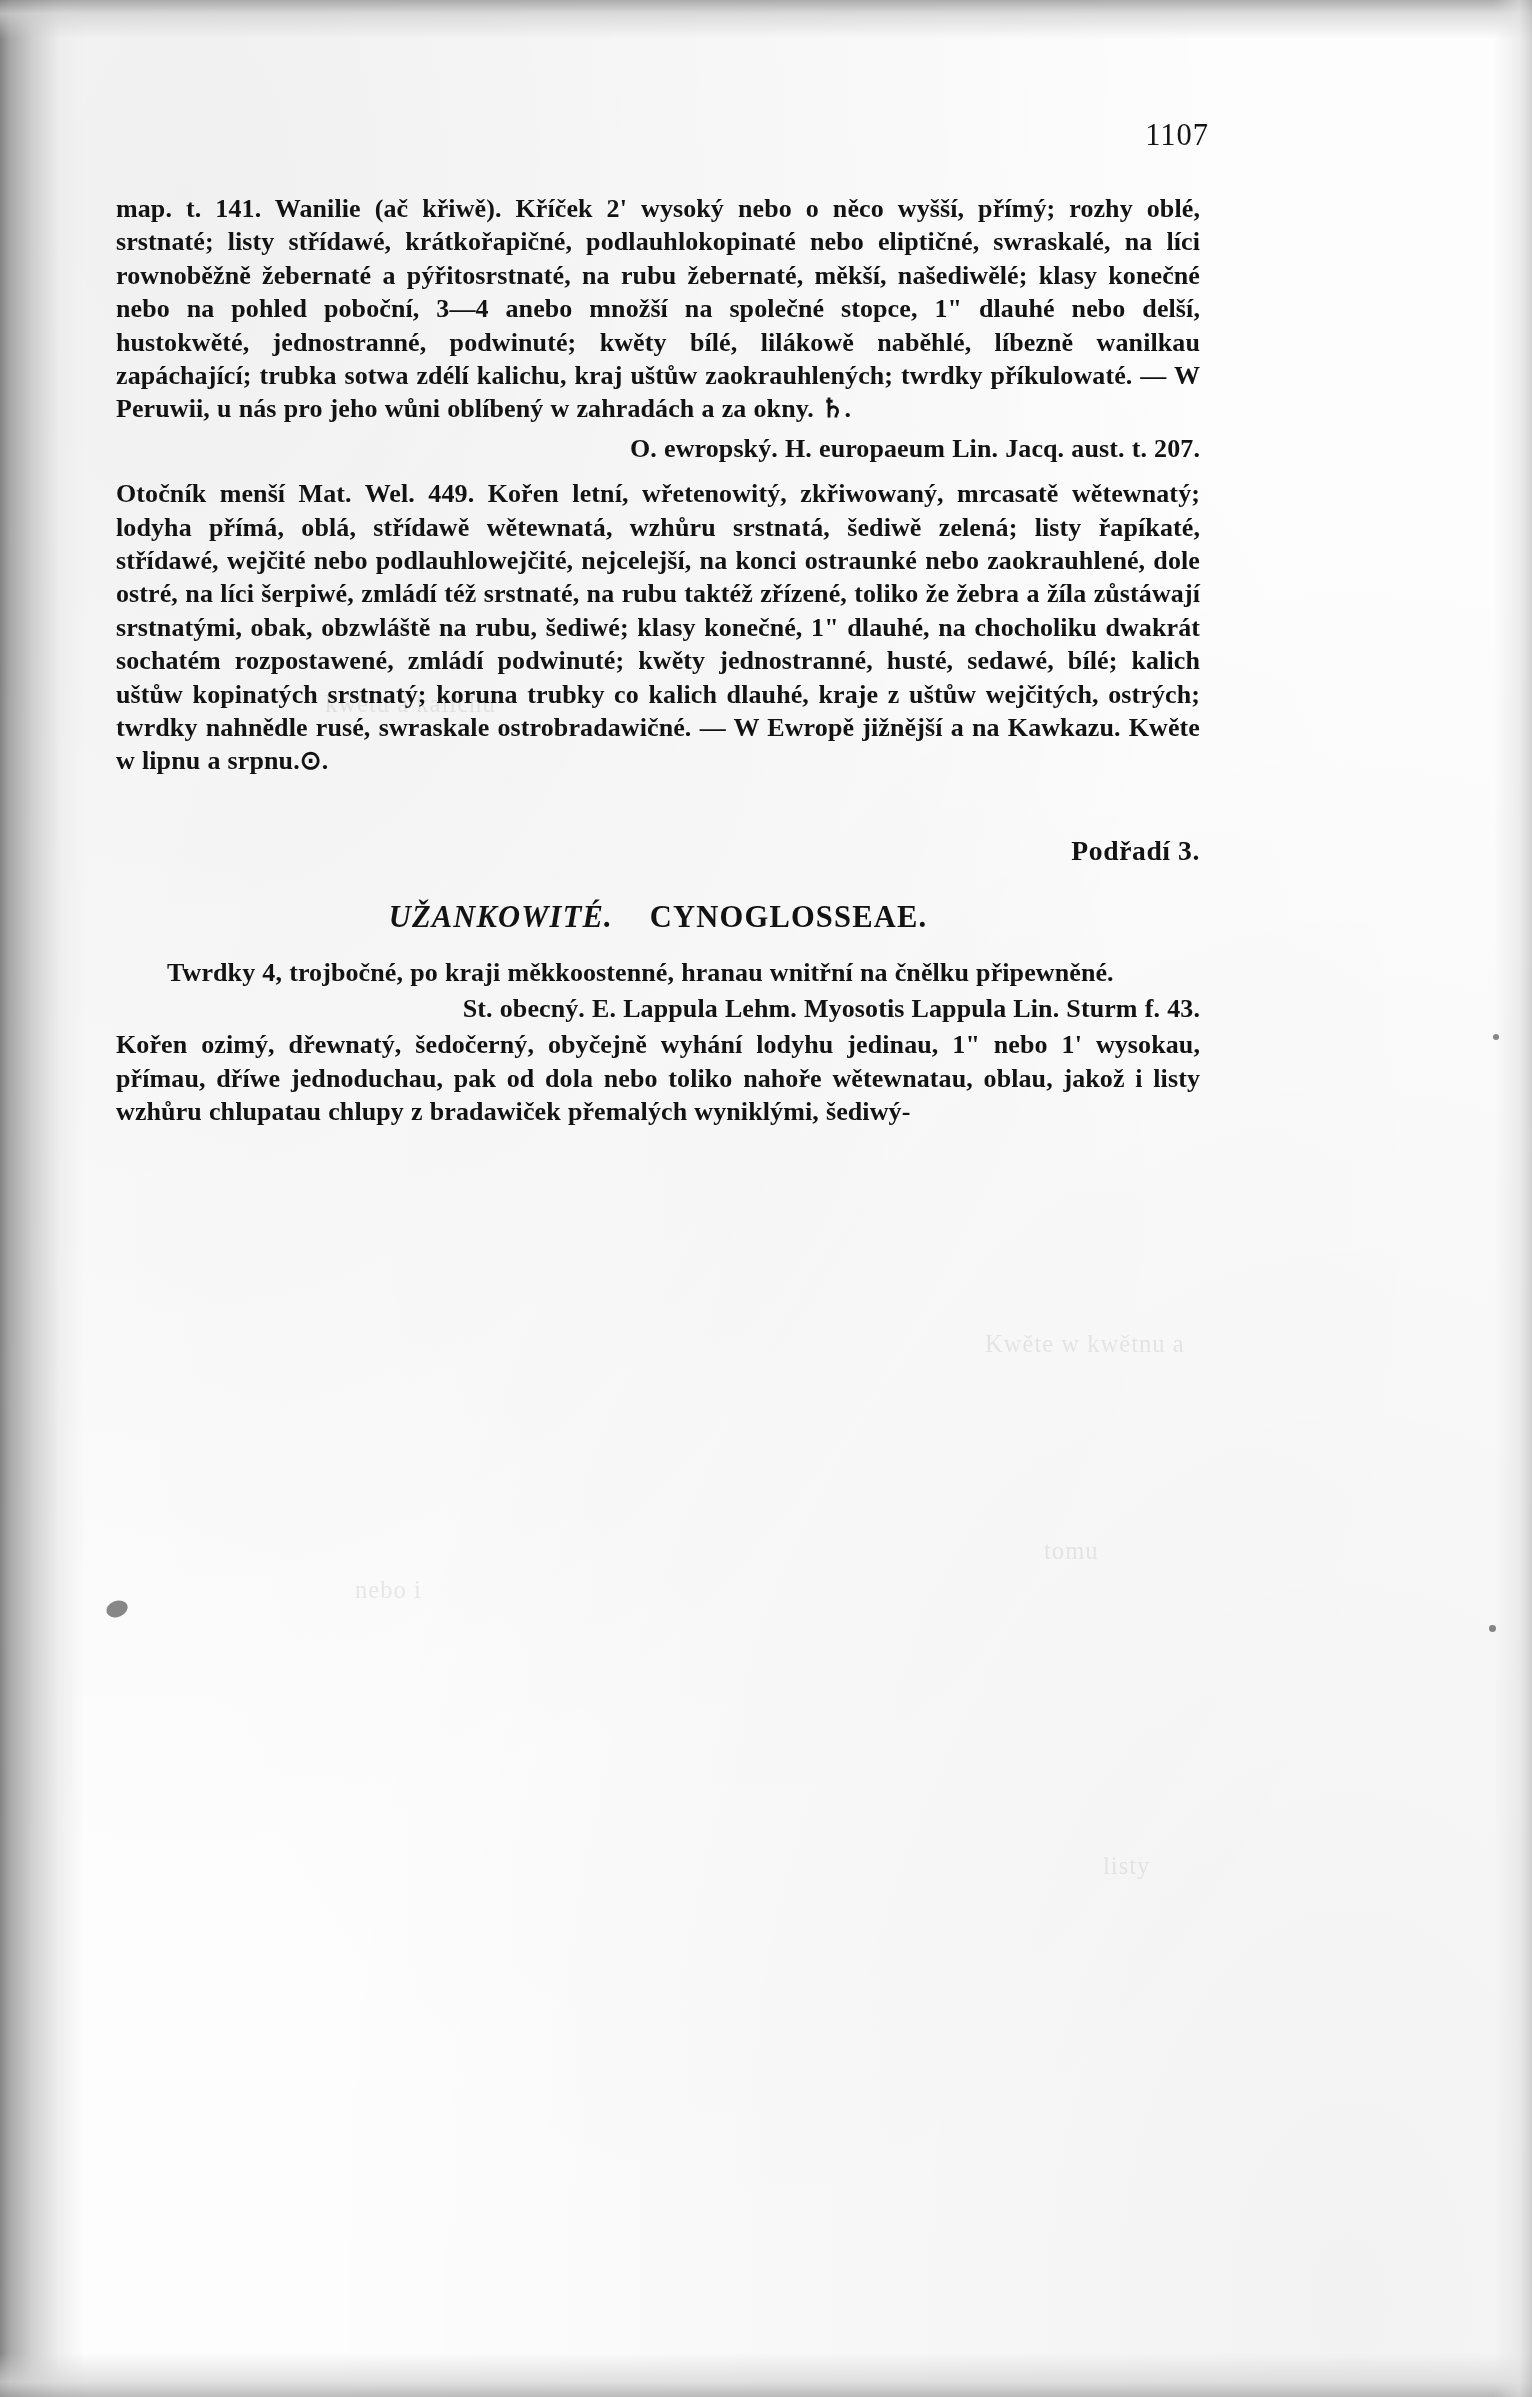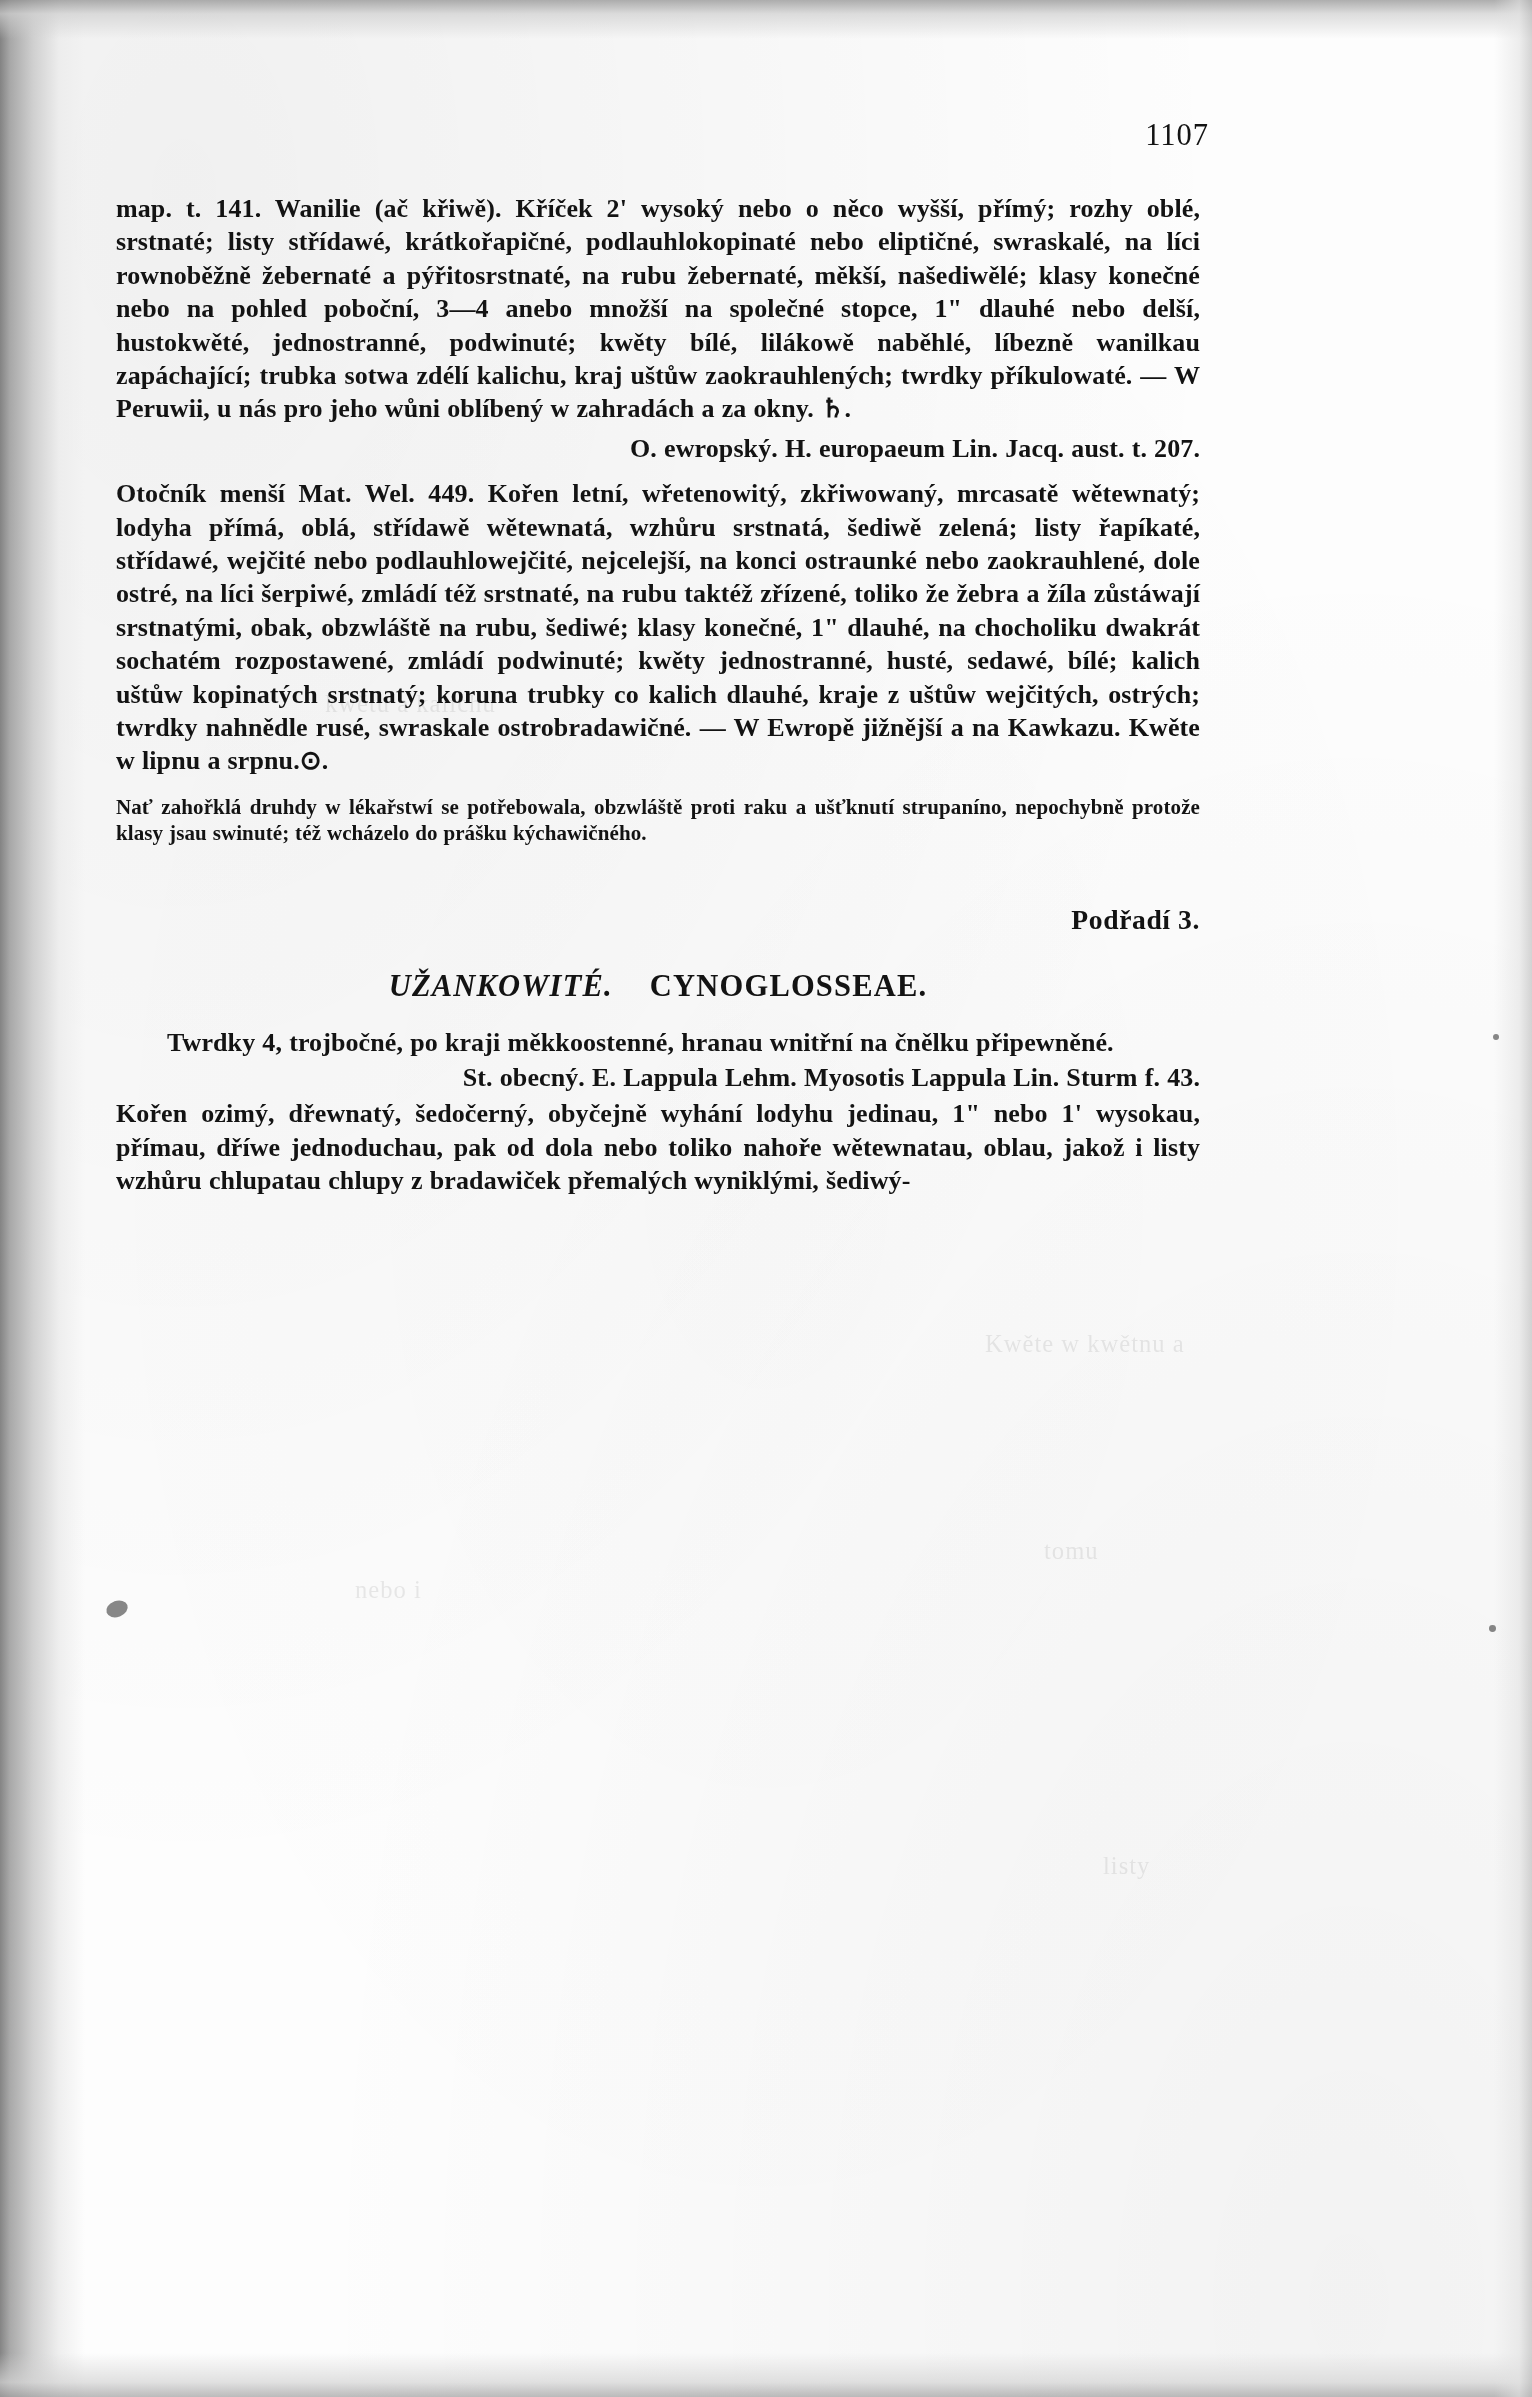--- a/index.html
+++ b/index.html
@@ -180,21 +180,20 @@
   <div class="folio">1107</div>
 
   <div class="body-col">
 
     <p class="para-1">map. t. 141.  Wanilie (ač křiwě). Kříček 2' wysoký nebo o něco wyšší, přímý; rozhy oblé, srstnaté; listy střídawé, krátkořapičné, podlauhlokopinaté nebo eliptičné, swraskalé, na líci rownoběžně žebernaté a pýřitosrstnaté, na rubu žebernaté, měkší, našediwělé; klasy konečné nebo na pohled poboční, 3—4 anebo množší na společné stopce, 1" dlauhé nebo delší, hustokwěté, jednostranné, podwinuté; kwěty bílé, lilákowě naběhlé, líbezně wanilkau zapáchající; trubka sotwa zdélí kalichu, kraj uštůw zaokrauhlených; twrdky příkulowaté. — W Peruwii, u nás pro jeho wůni oblíbený w zahradách a za okny. ♄.</p>
 
     <p class="centered" style="margin-top: 5.9px;">O. ewropský.  H. europaeum Lin. Jacq. aust. t. 207.</p>
 
     <p class="para-2">Otočník menší Mat. Wel. 449. Kořen letní, wřetenowitý, zkřiwowaný, mrcasatě wětewnatý; lodyha přímá, oblá, střídawě wětewnatá, wzhůru srstnatá, šediwě zelená; listy řapíkaté, střídawé, wejčité nebo podlauhlowejčité, nejcelejší, na konci ostraunké nebo zaokrauhlené, dole ostré, na líci šerpiwé, zmládí též srstnaté, na rubu taktéž zřízené, toliko že žebra a žíla zůstáwají srstnatými, obak, obzwláště na rubu, šediwé; klasy konečné, 1" dlauhé, na chocholiku dwakrát sochatém rozpostawené, zmládí podwinuté; kwěty jednostranné, husté, sedawé, bílé; kalich uštůw kopinatých srstnatý; koruna trubky co kalich dlauhé, kraje z uštůw wejčitých, ostrých; twrdky nahnědle rusé, swraskale ostrobradawičné. — W Ewropě jižnější a na Kawkazu. Kwěte w lipnu a srpnu.⊙.</p>
 
-    <p class="fineprint">Nať zahořklá druhdy w lékařstwí se potřebowala, obzwláště proti raku a ušťknutí strupaníno, nepochybně protože klasy jsau swinuté; též wcházelo do prášku kýchawičného.</p>
 
     <div class="subhead-num">Podřadí 3.</div>
 
     <div class="family-line">
       <span class="cz">UŽANKOWITÉ.</span><span class="gap"></span><span class="lat">CYNOGLOSSEAE.</span>
     </div>
 
 
     <p class="after-genus"><span class="ind"></span><span>Twrdky 4, trojbočné, po kraji měkkoostenné, hranau wnitřní na čnělku připewněné.</span></p>
 

